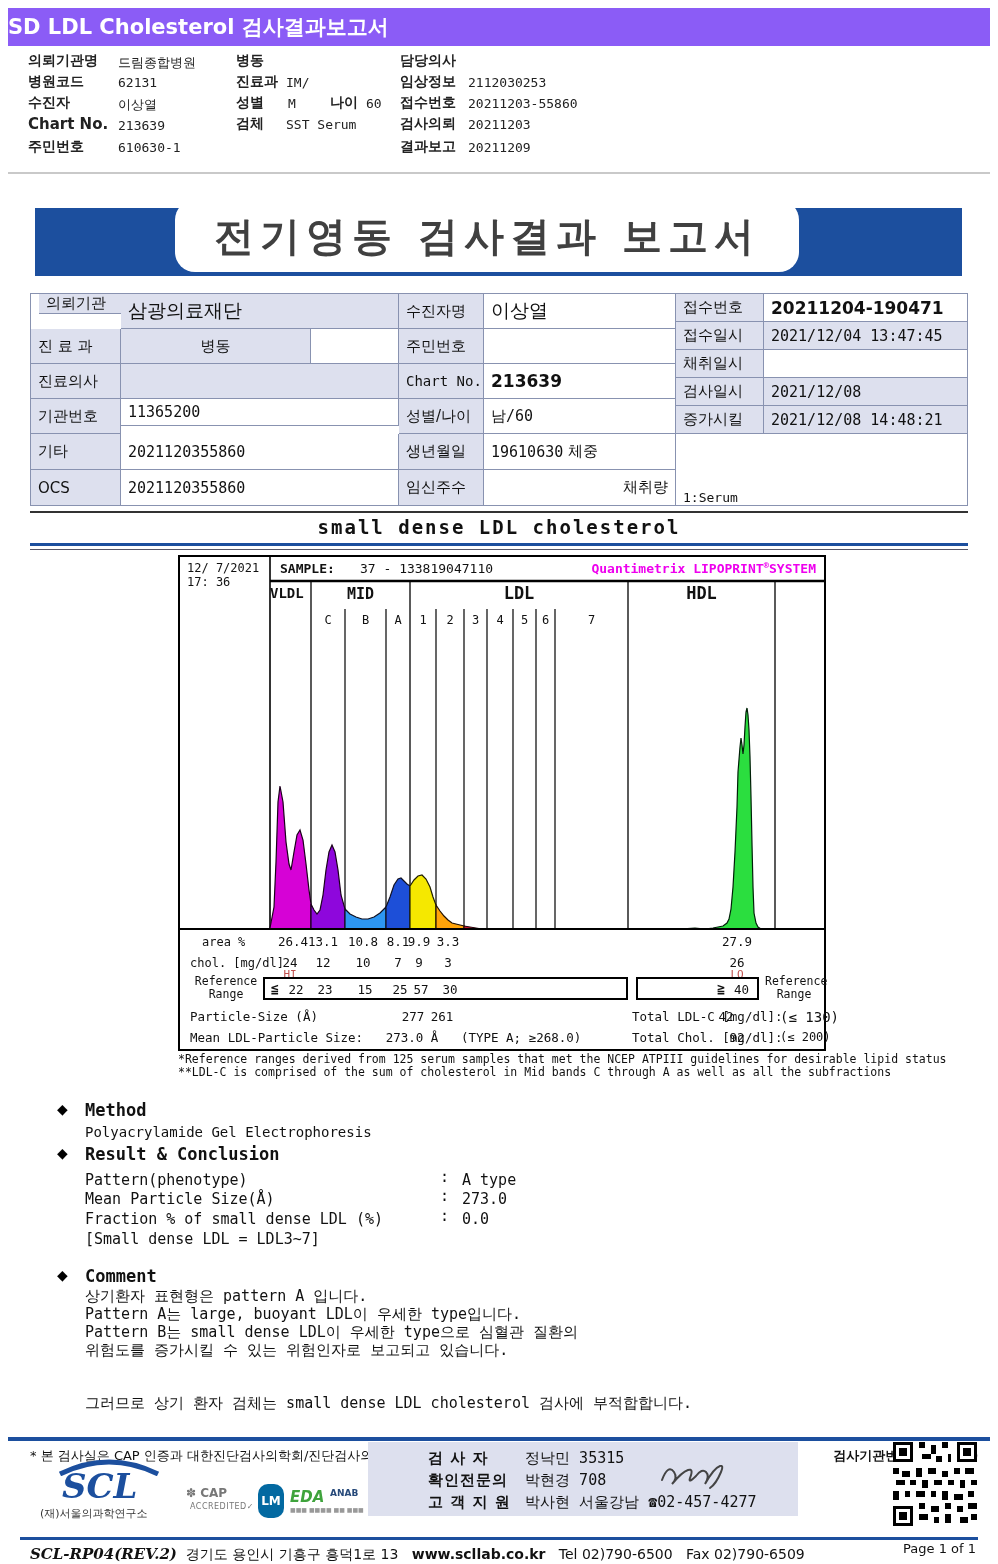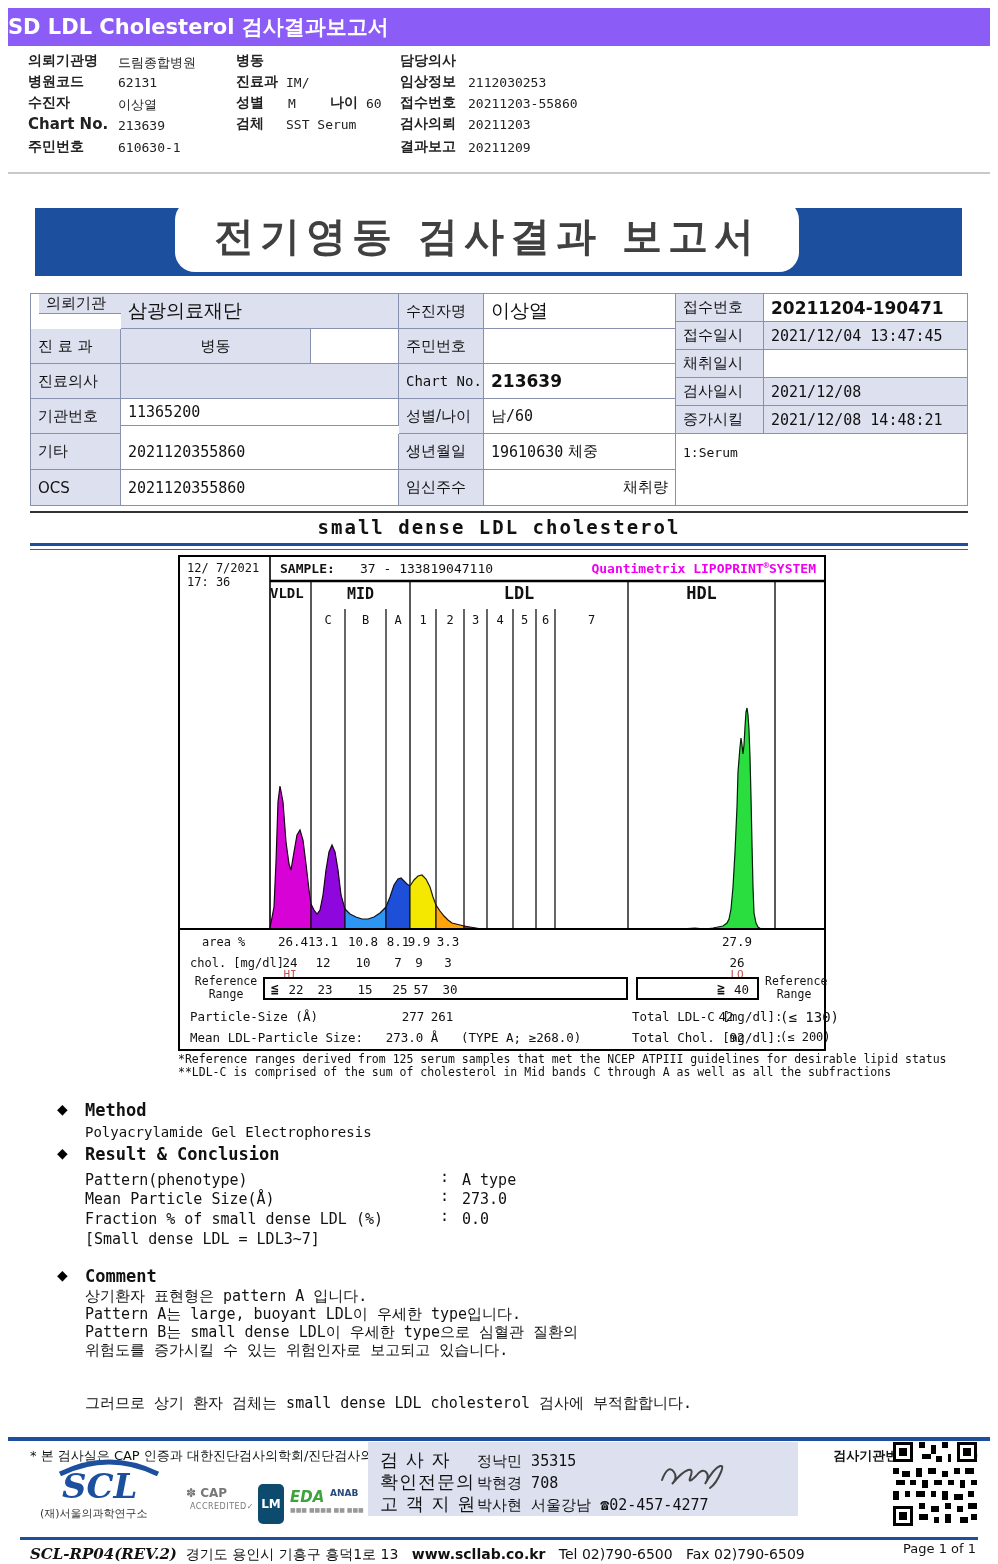--- a/index.html
+++ b/index.html
@@ -36,21 +36,21 @@
   .refbox{position:absolute;border:2px solid #000;box-sizing:border-box;}
   
   .diamond{font-size:14px;color:#000;}
   .sect-h{font-family:"DejaVu Sans Mono",monospace;font-weight:bold;font-size:17px;}
   .sect-t{font-family:"DejaVu Sans Mono",monospace;font-size:15px;white-space:nowrap;}
   
   .blue-sep1{left:8px;top:1437px;width:982px;height:4px;background:#1C4F9E;}
   .blue-sep2{left:20px;top:1537px;width:958px;height:3px;background:#1C4F9E;}
   .staff-box{left:368px;top:1442px;width:430px;height:74px;background:#DDE0EE;}
   .staff-row{position:absolute;left:12px;white-space:nowrap;}
-  .staff-label{display:inline-block;width:92px;font-weight:normal;font-size:18px;letter-spacing:1px;}
+  .staff-label{display:inline-block;width:92px;font-weight:bold;font-size:15px;letter-spacing:1px;margin-left:48px;}
   .staff-val{font-family:"DejaVu Sans Mono",monospace;font-size:15px;}
   .qr{left:893px;top:1442px;width:84px;height:84px;}
   .scl-sub{font-size:11px;color:#333;}
   .logo-small{position:absolute;font-size:8px;color:#666;white-space:nowrap;}
 </style>
 </head>
 <body>
 
 <div class="page">
 
@@ -136,21 +136,21 @@
     <div class="cell mono" style="left:90px;top:140px;width:278px;height:36px">2021120355860</div>
     <div class="cell lav" style="left:368px;top:140px;width:85px;height:36px">생년월일</div>
     <div class="cell" style="left:453px;top:140px;width:192px;height:36px">
       <span class="mono">19610630</span>&nbsp;<span>체중</span>
     </div>
     <div class="cell lav" style="left:0;top:176px;width:90px;height:36px">OCS</div>
     <div class="cell mono" style="left:90px;top:176px;width:278px;height:36px">2021120355860</div>
     <div class="cell lav" style="left:368px;top:176px;width:85px;height:36px">임신주수</div>
     <div class="cell" style="left:453px;top:176px;width:192px;height:36px;justify-content:flex-end">채취량</div>
 
-    <div class="cell" style="left:645px;top:140px;width:292px;height:72px;align-items:flex-start;padding-top:11px">
+    <div class="cell" style="left:645px;top:140px;width:292px;height:72px;align-items:flex-end;padding-top:11px">
       <span class="mono" style="font-size:13px">1:Serum</span>
     </div>
   </div>
 
   <div class="abs sec-rule"></div>
   <div class="abs sec-title">small dense LDL cholesterol</div>
   <div class="abs sec-rule2a"></div>
   <div class="abs sec-rule2b"></div>
 
   <div class="abs lp">
@@ -305,21 +305,21 @@
     <svg width="120" height="18" viewBox="0 0 120 18" style="position:absolute;left:14px;top:0">
       <path d="M6,16 Q55,-8 104,16" fill="none" stroke="#1C4F9E" stroke-width="5"></path>
     </svg>
     <div style="position:absolute;left:22px;top:8px;font-family:'DejaVu Serif',serif;font-style:italic;font-weight:bold;font-size:34px;color:#1C4F9E">SCL</div>
     <div class="scl-sub" style="position:absolute;left:0px;top:48px">(재)서울의과학연구소</div>
   </div>
 
   <div class="abs" style="left:186px;top:1484px;width:175px;height:40px">
     <div style="position:absolute;left:0;top:2px;color:#777;font-size:12px;font-weight:bold">✽ <span>CAP</span></div>
     <div class="logo-small" style="left:4px;top:18px;letter-spacing:.5px;color:#777"><span>ACCREDITED</span>✓</div>
-    <div style="position:absolute;left:72px;top:0;width:26px;height:40px;background:#0c4a6e;border-radius:5px;color:#fff;font-weight:bold;font-size:12px;display:flex;align-items:center;justify-content:center">LM</div>
+    <div style="position:absolute;left:72px;top:0;width:26px;height:34px;background:#0369a1;border-radius:10px;color:#fff;font-weight:bold;font-size:12px;display:flex;align-items:center;justify-content:center">LM</div>
     <div style="position:absolute;left:104px;top:4px;color:#3FA33C;font-weight:bold;font-style:italic;font-size:15px">EDA</div>
     <div style="position:absolute;left:144px;top:4px;color:#274a7a;font-weight:bold;font-size:9px">ANAB</div>
     <div class="logo-small" style="left:104px;top:22px;font-size:6px;color:#999">■■■ ■■■■ ■■ ■■■</div>
   </div>
 
   <div class="abs staff-box">
     <div class="staff-row" style="top:6px">
       <span class="staff-label">검  사  자</span>
       <span class="staff-val">정낙민 35315</span>
     </div>

